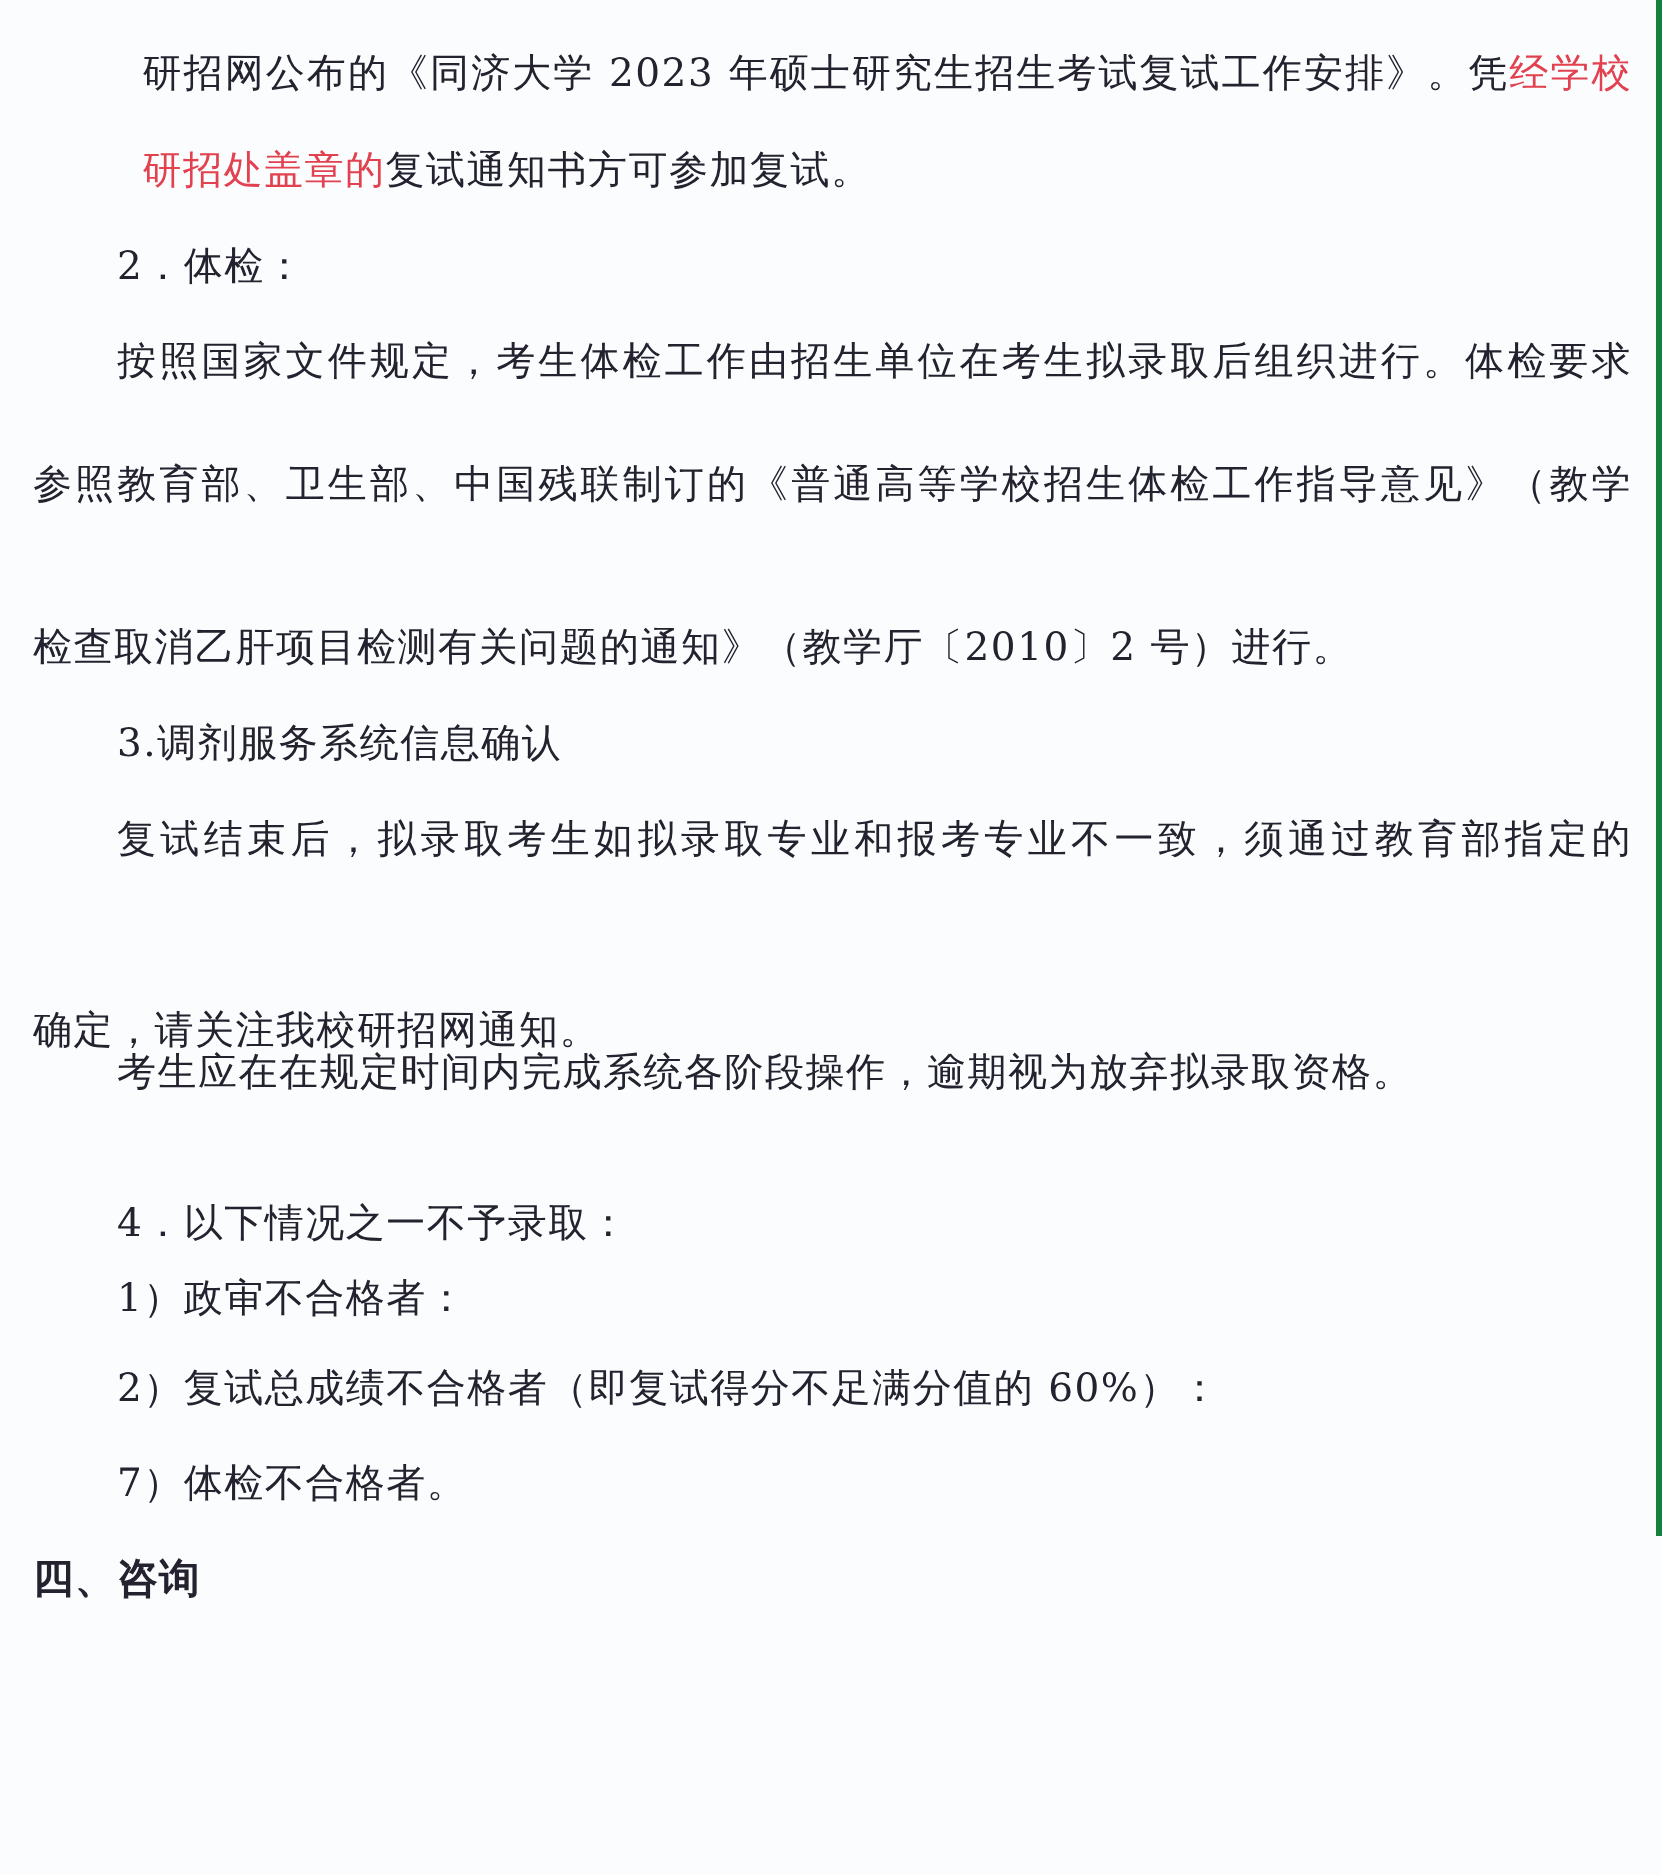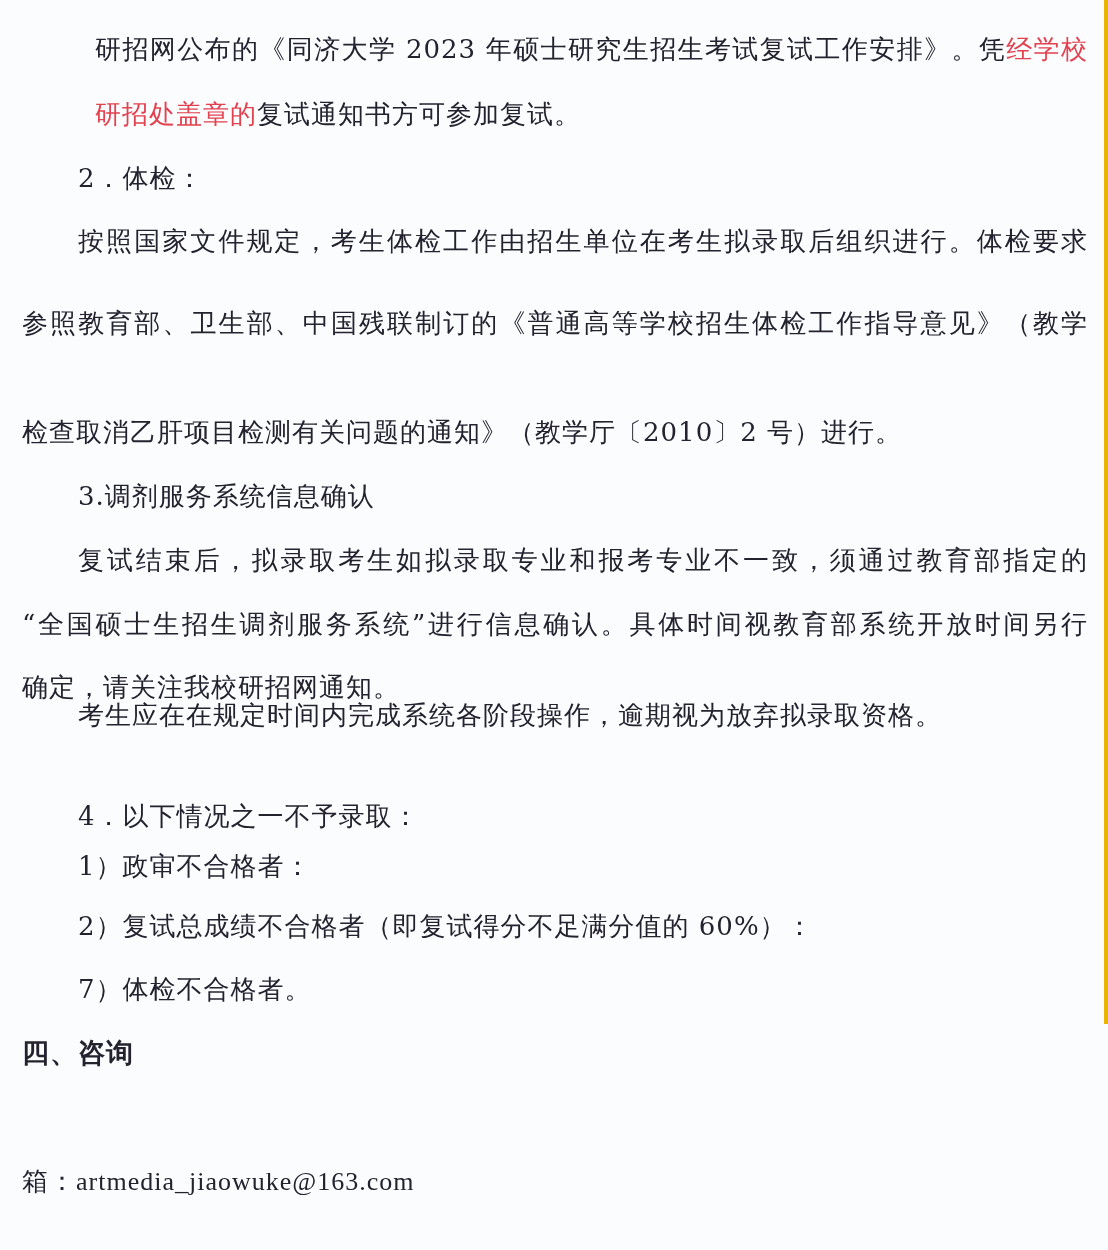--- a/index.html
+++ b/index.html
@@ -6,21 +6,21 @@
   body {
     width: 1108px; height: 1250px; overflow: hidden;
     background: #fbfcfe;
     font-family: "DejaVu Serif", "Liberation Serif", serif;
     color: #23222e;
     position: relative;
   }
   .page {
     position: absolute; left: 0; top: 0; width: 1108px; height: 1024px;
     background: #fbfcfe;
-    border-right: 4px solid #eab308;
+    border-right: 4px solid #15803d;
     box-sizing: border-box;
   }
   .line {
     position: absolute;
     font-size: 26px;
     line-height: 34px;
     white-space: nowrap;
     letter-spacing: 1px;
   }
   .full {
@@ -53,30 +53,26 @@
 
   <div class="line ind" style="top:161px;">2．体检：</div>
 
   <div class="line ind-full" style="top:224px;">按照国家文件规定，考生体检工作由招生单位在考生拟录取后组织进行。体检要求</div>
   <div class="line full" style="top:306px;">参照教育部、卫生部、中国残联制订的《普通高等学校招生体检工作指导意见》（教学</div>
   <div class="line" style="top:415px; left:22px;">检查取消乙肝项目检测有关问题的通知》（教学厅〔2010〕2 号）进行。</div>
 
   <div class="line ind" style="top:479px;">3.调剂服务系统信息确认</div>
 
   <div class="line ind-full" style="top:543px;">复试结束后，拟录取考生如拟录取专业和报考专业不一致，须通过教育部指定的</div>
-  <div class="line full" style="top:607px;">“全国硕士生招生调剂服务系统”进行信息确认。具体时间视教育部系统开放时间另行</div>
   <div class="line" style="top:670px; left:22px;">确定，请关注我校研招网通知。</div>
 
   <div class="line ind" style="top:698px;">考生应在在规定时间内完成系统各阶段操作，逾期视为放弃拟录取资格。</div>
 
   <div class="line ind" style="top:799px;">4．以下情况之一不予录取：</div>
   <div class="line ind" style="top:849px;">1）政审不合格者：</div>
   <div class="line ind" style="top:909px;">2）复试总成绩不合格者（即复试得分不足满分值的 60%）：</div>
   <div class="line ind" style="top:972px;">7）体检不合格者。</div>
 
   <div class="line bold" style="top:1036px; left:22px; font-size:27px;">四、咨询</div>
 
 
-  <div class="line" style="top:1164px; left:22px;">
-    <span>箱：</span><span class="latin">artmedia_jiaowuke@163.com</span>
-  </div>
 
 </div>
 
 </body></html>

